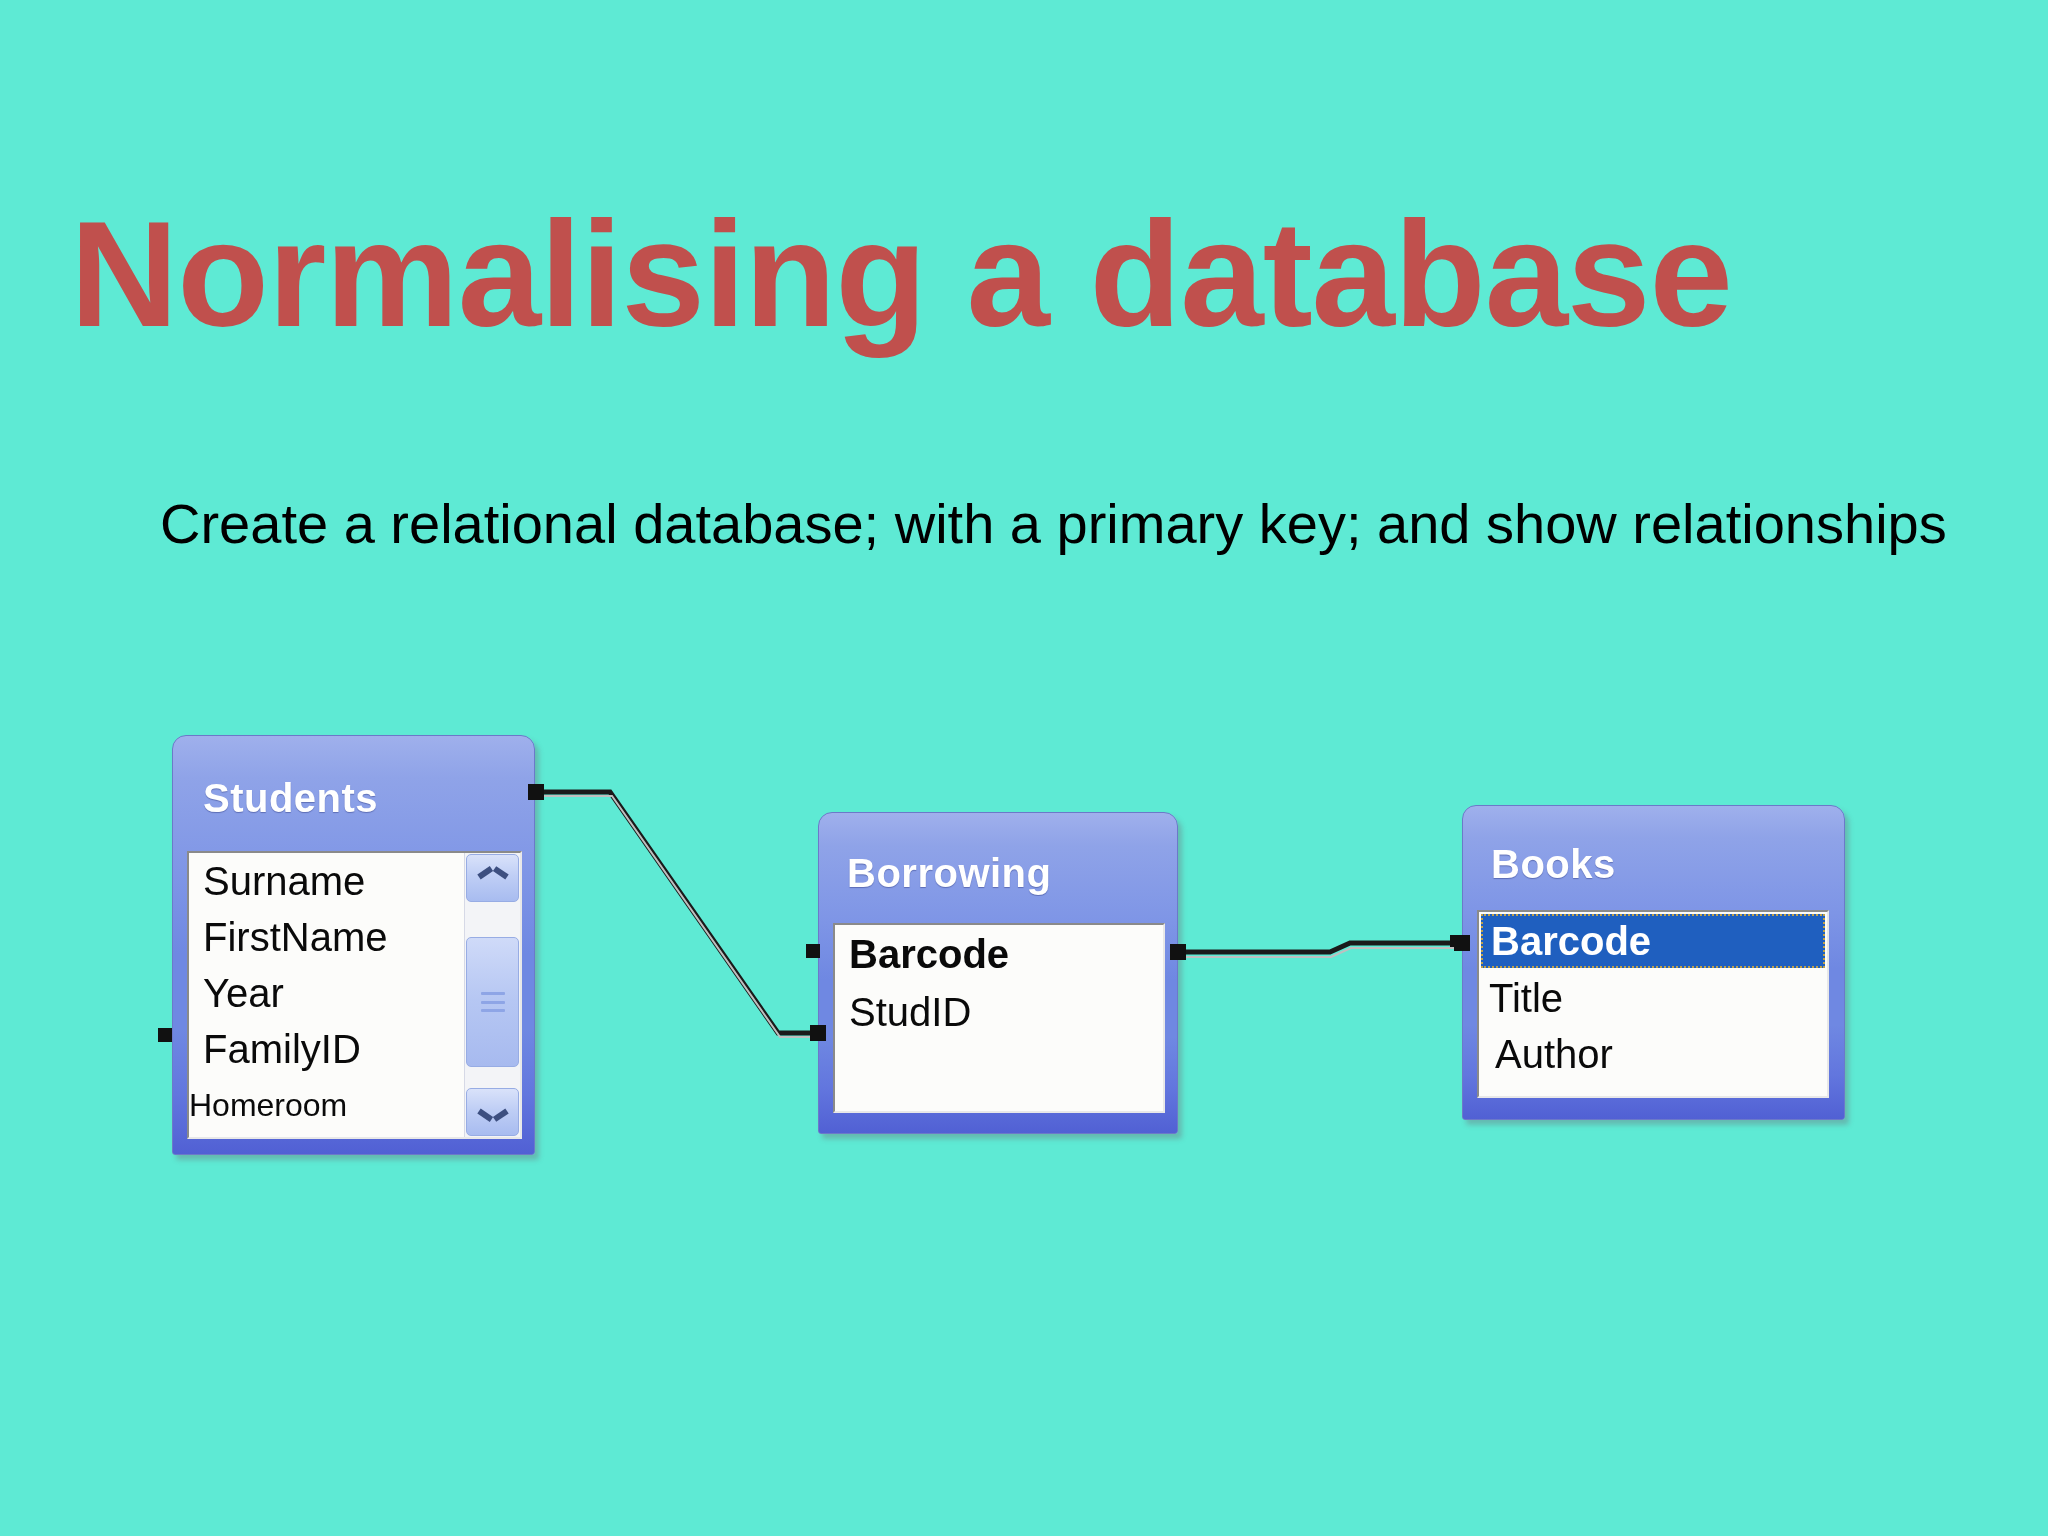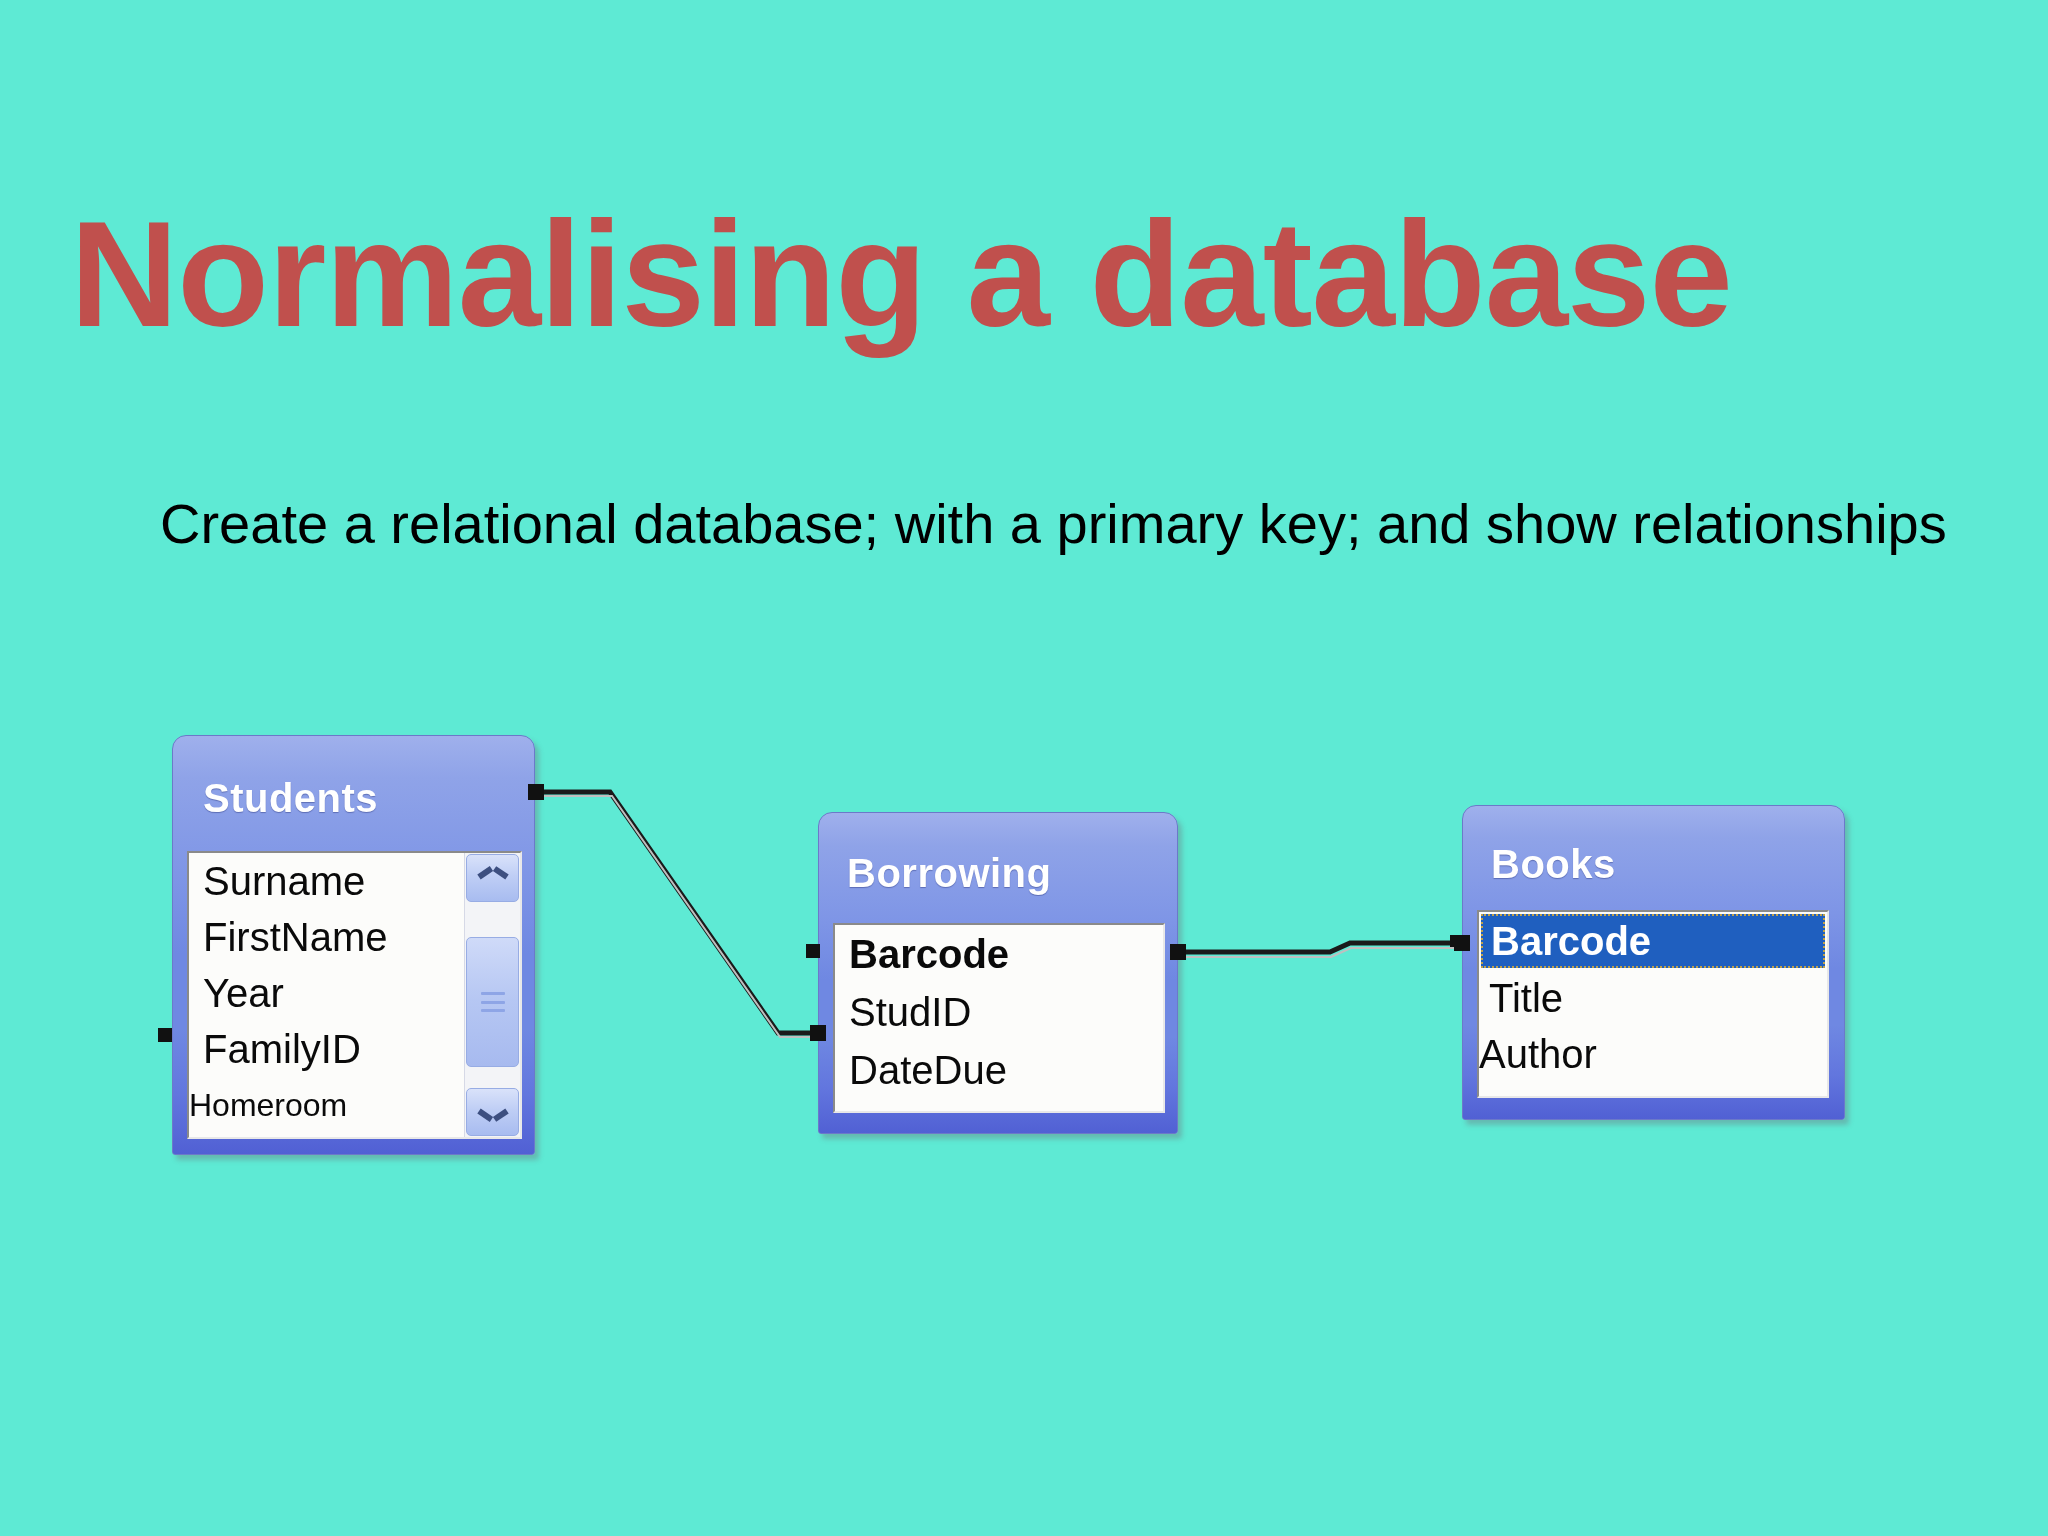--- a/index.html
+++ b/index.html
@@ -222,30 +222,29 @@
           </div>
         </div>
       </div>
     </div>
 
     <div class="db-table" style="left:818px; top:812px; width:360px; height:322px;">
       <div class="titlebar" style="top:38px; left:28px; font-size:40px;">Borrowing</div>
       <div class="fieldbox" style="left:14px; top:110px; width:332px; height:190px;">
         <div class="field-row pk" style="height:58px; padding-left:14px; font-size:40px;">Barcode</div>
         <div class="field-row" style="height:58px; padding-left:14px; font-size:40px;">StudID</div>
-        <div class="field-row" style="height:58px; padding-left:14px; font-size:40px;">DateDue</div>
       </div>
     </div>
 
     <div class="db-table" style="left:1462px; top:805px; width:383px; height:315px;">
       <div class="titlebar" style="top:36px; left:28px; font-size:40px;">Books</div>
       <div class="fieldbox" style="left:14px; top:104px; width:352px; height:188px;">
         <div class="field-row pk selected" style="height:54px; padding-left:10px; font-size:40px; margin:2px;">Barcode</div>
         <div class="field-row" style="height:56px; padding-left:10px; font-size:40px;">Title</div>
-        <div class="field-row" style="height:56px; padding-left:0; font-size:40px;">Author</div>
+        <div class="field-row" style="height:56px; padding-left:16px; font-size:40px;">Author</div>
       </div>
     </div>
 
     <svg id="connectors" viewBox="0 0 2048 1536">
 
       <g>
         <path d="M 536 792 L 610 792 L 778 1033 L 818 1033" fill="none" stroke="#1A1A1A" stroke-width="5"></path>
         <path d="M 536 792 L 610 792 L 778 1033 L 818 1033" fill="none" stroke="#BFBFBF" stroke-width="2" transform="translate(2,4)"></path>
         <rect x="528" y="784" width="16" height="16" fill="#111111"></rect>
         <rect x="810" y="1025" width="16" height="16" fill="#111111"></rect>

